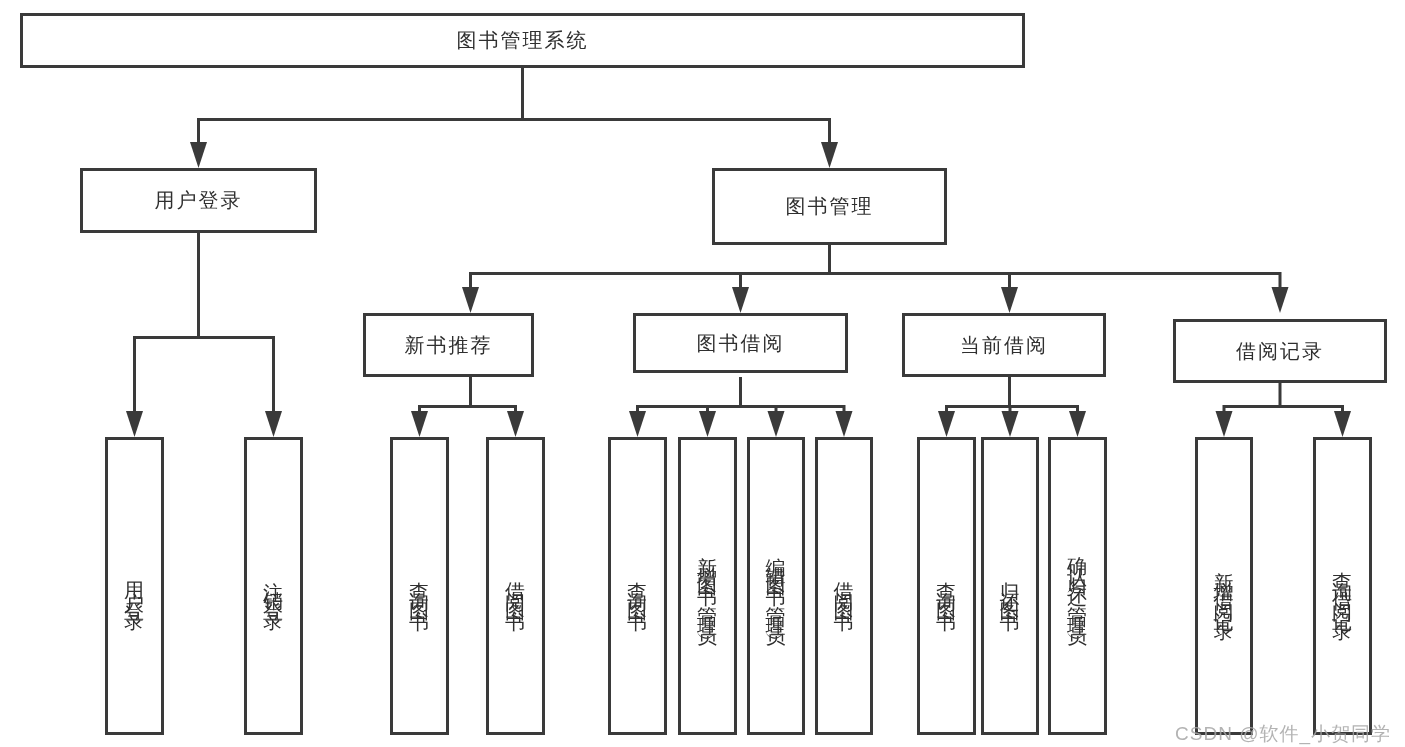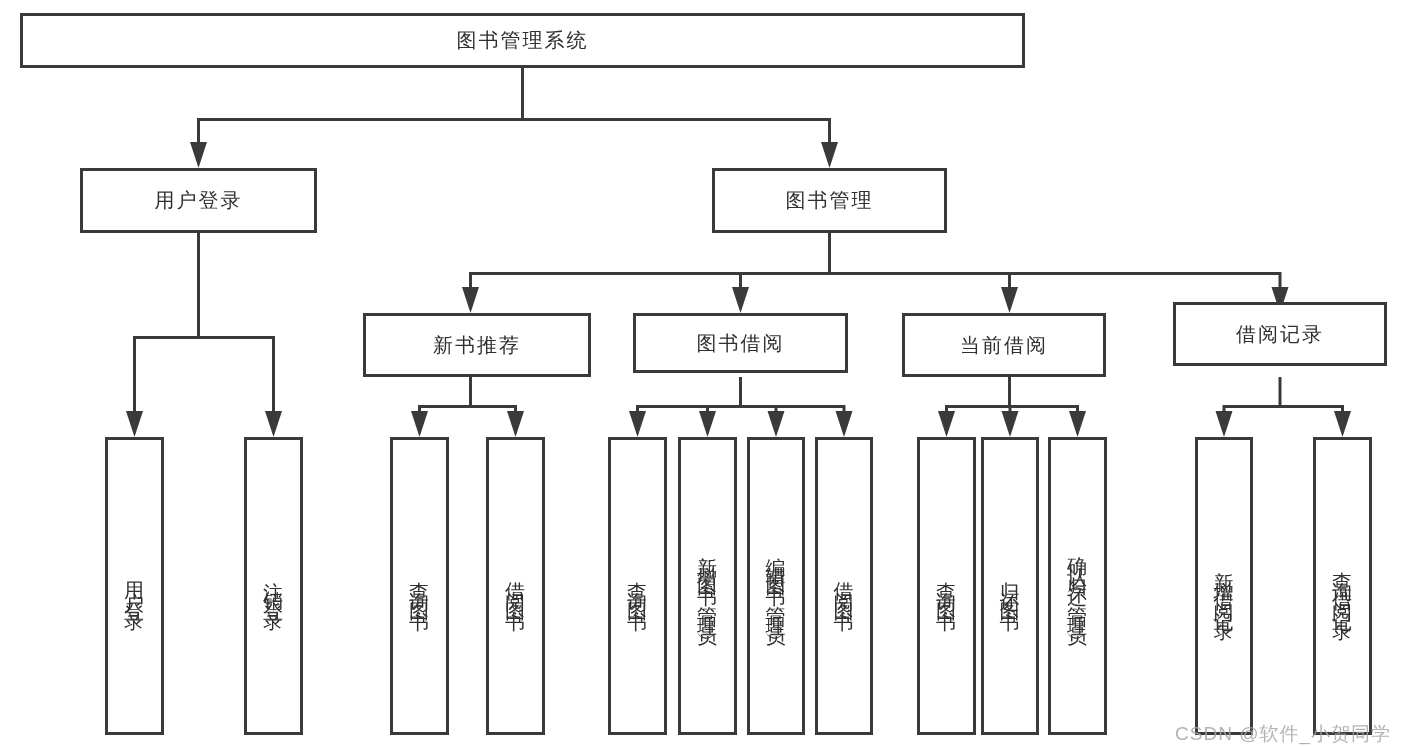--- a/index.html
+++ b/index.html
@@ -119,34 +119,34 @@
     </g>
   </svg>
 
   <div class="node h" style="left:20px;top:13px;width:1005px;height:55px">
     <span class="lbl">图书管理系统</span>
   </div>
 
   <div class="node h" style="left:80px;top:168px;width:237px;height:65px">
     <span class="lbl">用户登录</span>
   </div>
-  <div class="node h" style="left:712px;top:168px;width:235px;height:65px">
+  <div class="node h" style="left:712px;top:168px;width:235px;height:77px">
     <span class="lbl">图书管理</span>
   </div>
 
-  <div class="node h" style="left:363px;top:313px;width:228px;height:64px">
+  <div class="node h" style="left:363px;top:313px;width:171px;height:64px">
     <span class="lbl">新书推荐</span>
   </div>
   <div class="node h" style="left:633px;top:313px;width:215px;height:60px">
     <span class="lbl">图书借阅</span>
   </div>
   <div class="node h" style="left:902px;top:313px;width:204px;height:64px">
     <span class="lbl">当前借阅</span>
   </div>
-  <div class="node h" style="left:1173px;top:302px;width:214px;height:64px">
+  <div class="node h" style="left:1173px;top:319px;width:214px;height:64px">
     <span class="lbl">借阅记录</span>
   </div>
 
   <div class="node v" style="left:105px;top:437px;width:59px;height:298px">
     <span class="lbl">用户登录</span>
   </div>
   <div class="node v" style="left:244px;top:437px;width:59px;height:298px">
     <span class="lbl">注销登录</span>
   </div>
 

